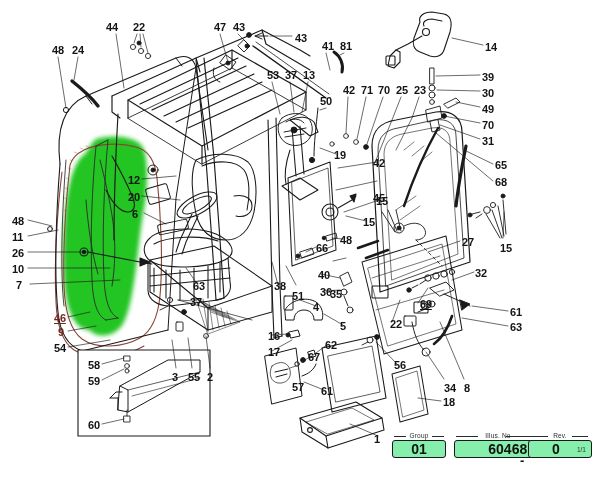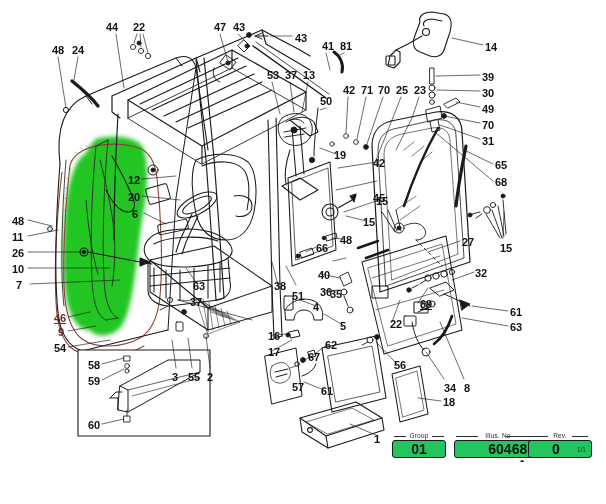--- a/index.html
+++ b/index.html
@@ -18,21 +18,21 @@
   
   #title-block{position:absolute;left:392px;top:432px;width:206px;height:34px;}
   .tb-group{position:absolute;}
   .tb-cap{
     position:absolute;top:0;left:0;width:100%;text-align:center;
     font-size:6.5px;color:#2a2a2a;font-weight:normal;letter-spacing:.2px;
   }
   .tb-caprule{position:absolute;top:4px;height:1px;background:#2b2b2b;}
   .tb-box{
     position:absolute;top:8px;left:0;right:0;bottom:0;
-    border:1.3px solid #1a1a1a;border-radius:3px;background:#22c55e;
+    border:1.3px solid #1a1a1a;border-radius:3px;background:#86efac;
     display:flex;align-items:center;
   }
   .tb-val{font-weight:bold;font-size:14px;color:#111;width:100%;text-align:center;}
   .tb-val.right{text-align:right;padding-right:6px;width:auto;flex:1;}
   .tb-sub{font-size:6.5px;font-weight:normal;color:#333;padding-right:5px;padding-left:2px;}
   #tb-dash{position:absolute;left:128px;top:21px;font-weight:bold;font-size:13px;color:#111;}
 </style>
 </head>
 <body>
 

